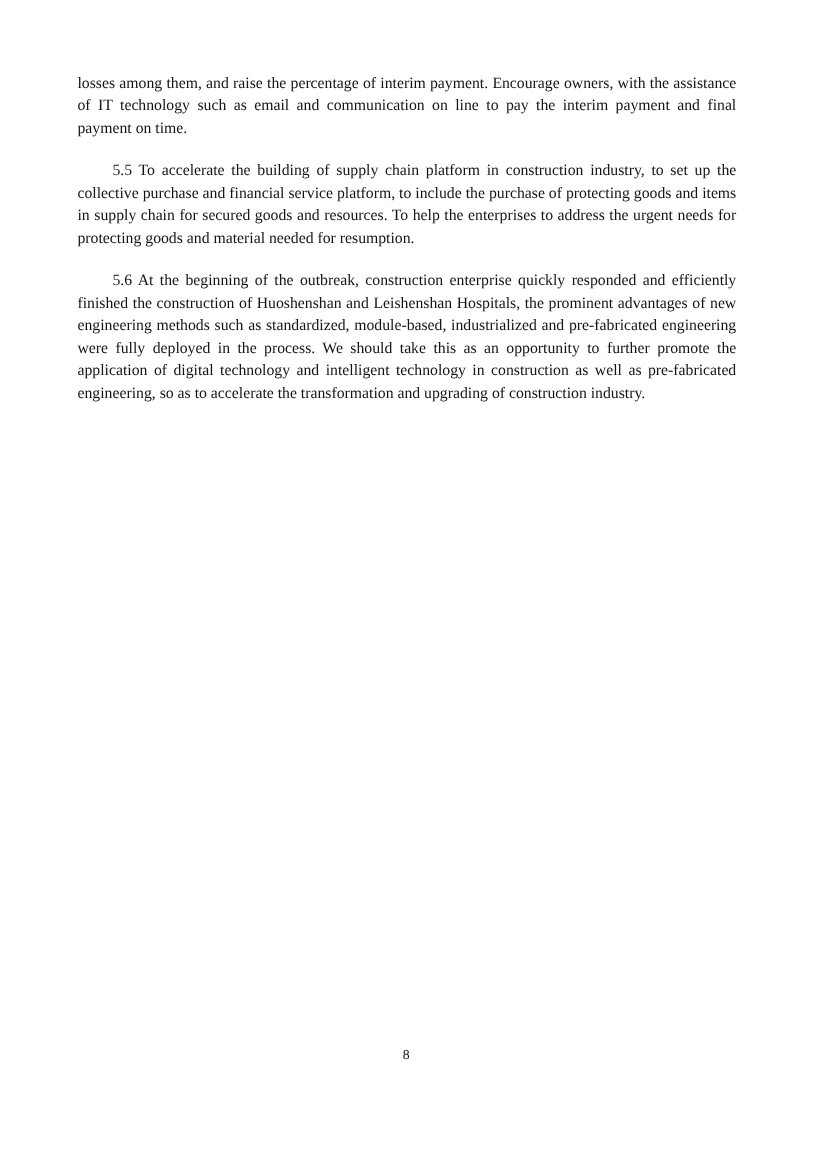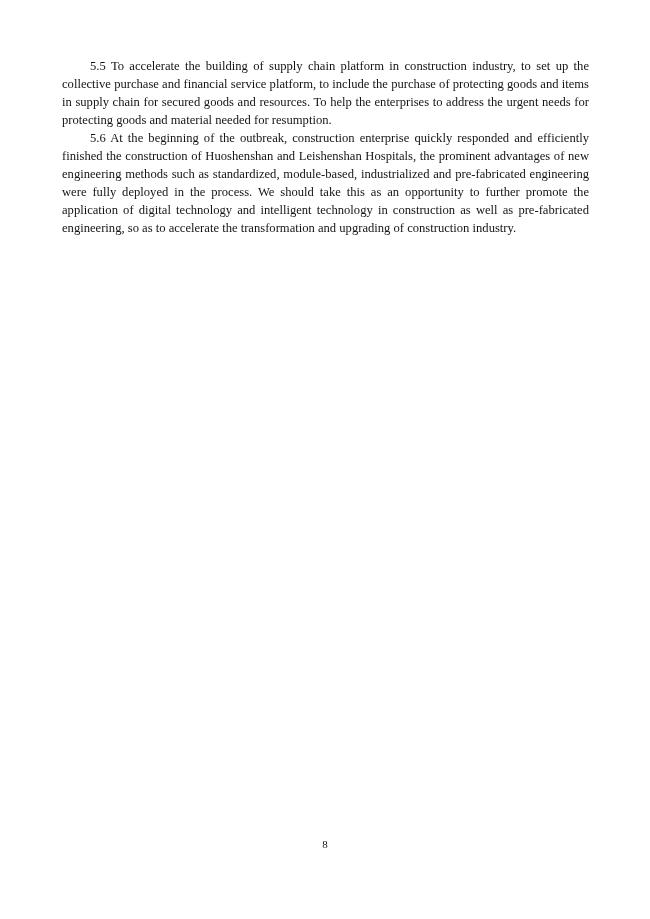--- a/index.html
+++ b/index.html
@@ -24,35 +24,36 @@
     font-size: 12.6px;
     line-height: 18px;
     text-align: justify;
     text-justify: inter-word;
   }
   .para {
     margin: 0;
   }
   .para.indent {
     text-indent: 28px;
-    margin-top: 0;
+    margin-top: 16px;
   }
   .page-number {
     position: absolute;
     left: 0;
     right: 0;
     top: 837px;
     text-align: center;
     font-size: 11px;
     line-height: 14px;
     color: #141414;
   }
 </style>
 </head>
 <body>
 
 <div class="page">
   <div class="body-text">
+    <p class="para">losses among them, and raise the percentage of interim payment. Encourage owners, with the assistance of IT technology such as email and communication on line to pay the interim payment and final payment on time.</p>
     <p class="para indent">5.5 To accelerate the building of supply chain platform in construction industry, to set up the collective purchase and financial service platform, to include the purchase of protecting goods and items in supply chain for secured goods and resources. To help the enterprises to address the urgent needs for protecting goods and material needed for resumption.</p>
     <p class="para indent">5.6 At the beginning of the outbreak, construction enterprise quickly responded and efficiently finished the construction of Huoshenshan and Leishenshan Hospitals, the prominent advantages of new engineering methods such as standardized, module-based, industrialized and pre-fabricated engineering were fully deployed in the process. We should take this as an opportunity to further promote the application of digital technology and intelligent technology in construction as well as pre-fabricated engineering, so as to accelerate the transformation and upgrading of construction industry.</p>
   </div>
   <div class="page-number">8</div>
 </div>
 
 </body></html>

